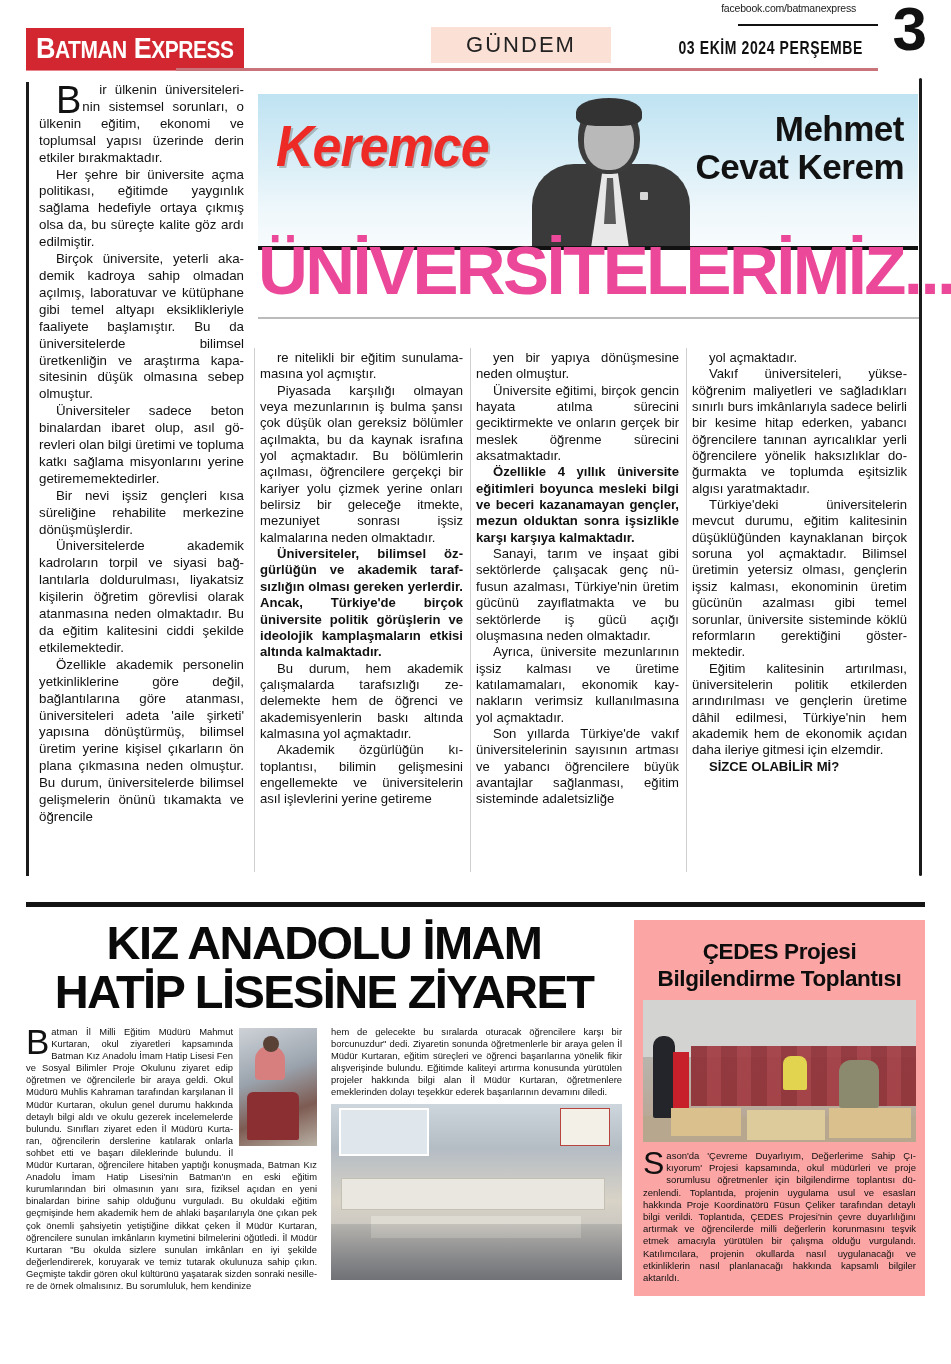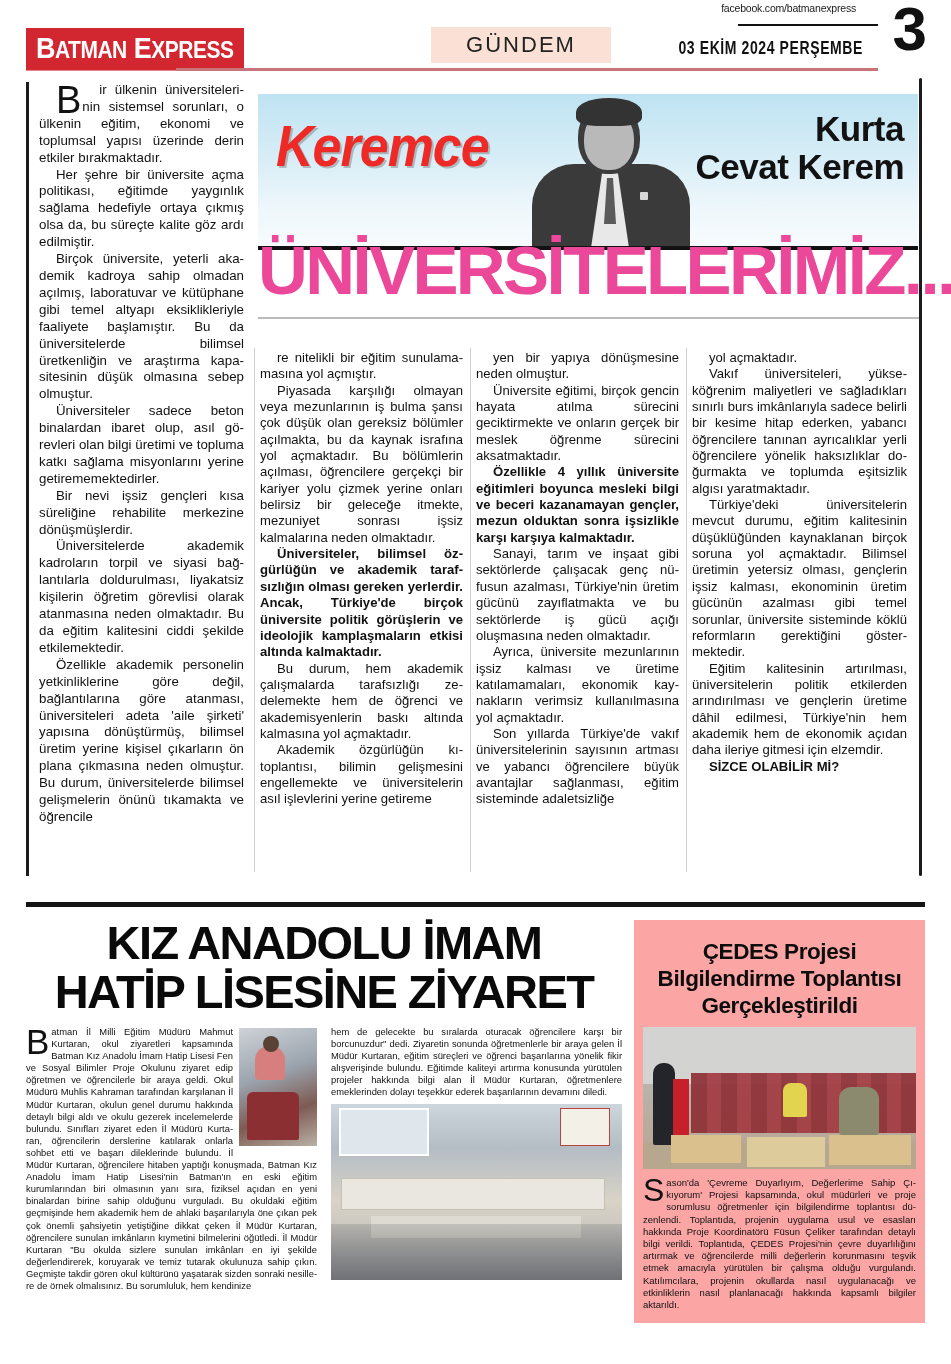--- a/index.html
+++ b/index.html
@@ -513,21 +513,21 @@
       <div class="portrait">
         <div class="body"></div>
         <div class="shirt"></div>
         <div class="tie"></div>
         <div class="pin"></div>
         <div class="head"></div>
         <div class="face"></div>
         <div class="hair"></div>
       </div>
       <div class="banner-author">
-        <div>Kurta</div>
+        <div>Mehmet</div>
         <div>Cevat Kerem</div>
       </div>
     </div>
 
     <div class="headline-main">ÜNİVERSİTELERİMİZ...</div>
     <div class="hl-rule"></div>
 
     <div class="vsep" style="left:228px"></div>
     <div class="vsep" style="left:444px"></div>
     <div class="vsep" style="left:660px"></div>
@@ -586,21 +586,20 @@
           <div class="pw-chairs"></div>
         </div>
       </div>
     </div>
   </div>
 
   <div class="sidebar">
     <div class="sb-title">
       <div>ÇEDES Projesi</div>
       <div>Bilgilendirme Toplantısı</div>
-      <div>Gerçekleştirildi</div>
     </div>
     <div class="sb-photo">
       <div class="wall"></div>
       <div class="seats"></div>
       <div class="floor"></div>
       <div class="speaker"></div>
       <div class="flag"></div>
       <div class="yellow"></div>
       <div class="man"></div>
       <div class="desk1"></div>

